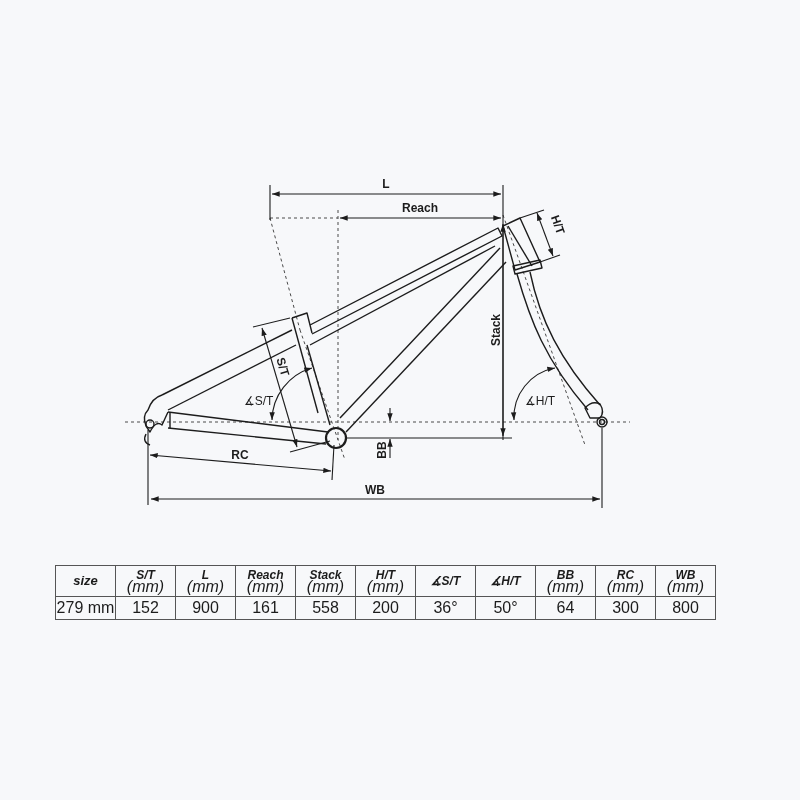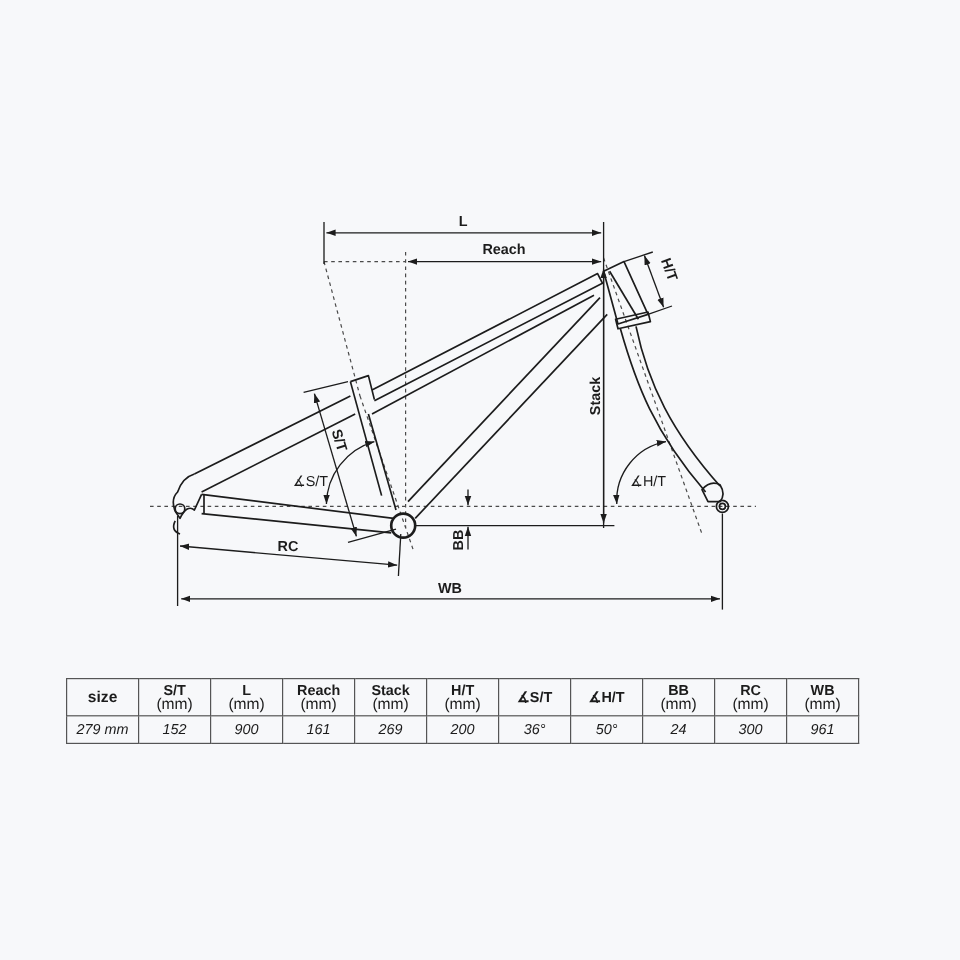--- a/index.html
+++ b/index.html
@@ -23,23 +23,23 @@
     left: 55px; top: 565px;
     border-collapse: collapse;
     font-size: 12px;
   }
   #geo-table th, #geo-table td {
     border: 1px solid #555;
     width: 59px;
     text-align: center;
     padding: 0;
   }
-  #geo-table th { height: 30px; font-weight: bold; line-height: 12px; vertical-align: middle; }
-  #geo-table th .unit { display: block; font-weight: normal; font-size: 13px; }
-  #geo-table td { height: 22px; font-size: 12px; font-style: italic; }
+  #geo-table th { height: 30px; font-weight: bold; line-height: 12px; vertical-align: middle; font-style: italic; }
+  #geo-table th .unit { display: block; font-weight: normal; font-size: 16px; }
+  #geo-table td { height: 22px; font-size: 16px; }
   #geo-table th.size-h { font-size: 13px; }
 </style>
 </head>
 <body>
 
 <svg id="diagram" viewBox="0 0 800 800" xmlns="http://www.w3.org/2000/svg">
   <defs>
     <marker id="ar" viewBox="0 0 10 10" refX="10" refY="5" markerWidth="7" markerHeight="7" orient="auto-start-reverse">
       <path d="M0,1.5 L10,5 L0,8.5 z" fill="#1c1c1c"></path>
     </marker>
@@ -168,22 +168,22 @@
       <th><span>RC</span><span class="unit">(mm)</span></th>
       <th><span>WB</span><span class="unit">(mm)</span></th>
     </tr>
   </thead>
   <tbody>
     <tr>
       <td>279 mm</td>
       <td>152</td>
       <td>900</td>
       <td>161</td>
-      <td>269</td>
+      <td>558</td>
       <td>200</td>
       <td>36°</td>
       <td>50°</td>
-      <td>24</td>
+      <td>64</td>
       <td>300</td>
-      <td>961</td>
+      <td>800</td>
     </tr>
   </tbody>
 </table>
 
 </body></html>

